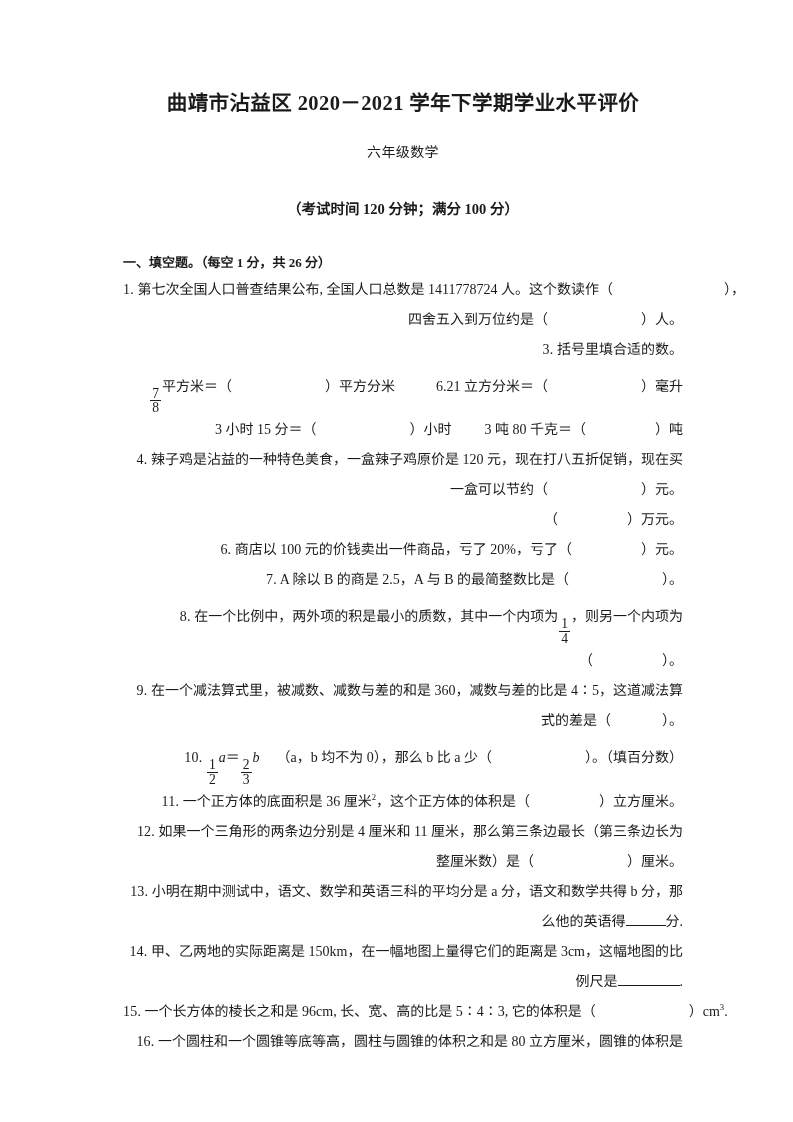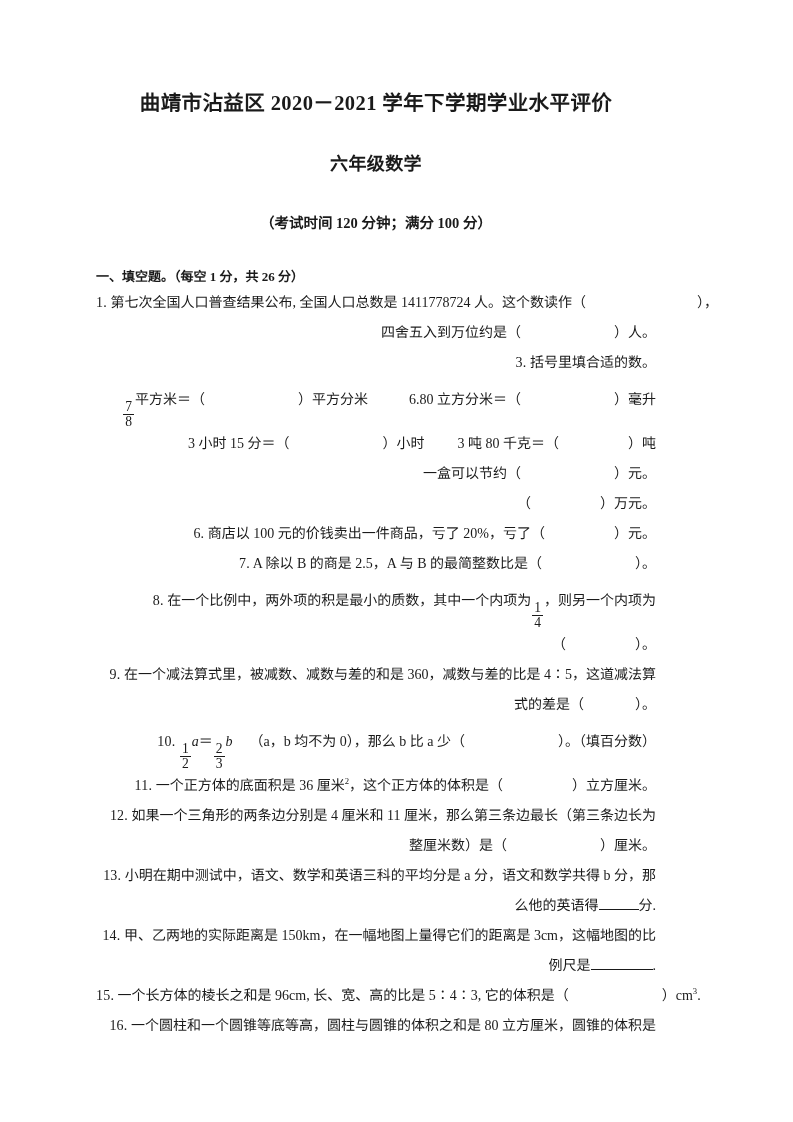--- a/index.html
+++ b/index.html
@@ -17,42 +17,42 @@
   }
   .page {
     position: relative;
     width: 793px;
     height: 1122px;
     box-sizing: border-box;
     padding: 0;
   }
   .content {
     position: absolute;
-    left: 96px;
+    left: 123px;
     top: 0;
     width: 560px;
   }
 
   
   .doc-title {
     text-align: center;
     font-size: 20.5px;
     font-weight: bold;
     letter-spacing: 0.4px;
     margin: 0;
     padding-top: 88px;
     line-height: 1.5;
     white-space: nowrap;
   }
   .doc-subtitle {
     text-align: center;
-    font-size: 18px;
-    font-weight: bold;
+    font-size: 14px;
+    font-weight: normal;
     letter-spacing: 0.4px;
-    margin: 15px;
+    margin: 7px;
     padding-top: 17px;
     line-height: 1.45;
   }
   .doc-meta {
     text-align: center;
     font-size: 14.5px;
     font-weight: bold;
     margin: 16px;
     padding-top: 20px;
     line-height: 1.45;
@@ -137,34 +137,38 @@
       <span>括号里填合适的数。</span>
     </p>
     <p class="q q-tall">
       <span class="frac">
           <span class="nu">7</span>
           <span class="de">8</span>
         </span><span>平方米＝（</span>
       <span class="blank-lg"></span>
       <span>）平方分米</span>
       <span class="sp-xwide"></span>
-      <span>6.80 立方分米＝（</span>
+      <span>6.21 立方分米＝（</span>
       <span class="blank-lg"></span>
       <span>）毫升</span>
     </p>
     <p class="q">
       <span>3 小时 15 分＝（</span>
       <span class="blank-lg"></span>
       <span>）小时</span>
       <span class="sp-wide"></span>
       <span>3 吨 80 千克＝（</span>
       <span class="blank-md"></span>
       <span>）吨</span>
     </p>
 
+    <p class="q">
+      <span class="num">4.</span>
+      <span>辣子鸡是沾益的一种特色美食，一盒辣子鸡原价是 120 元，现在打八五折促销，现在买</span>
+    </p>
     <p class="q">
       <span>一盒可以节约（</span>
       <span class="blank-lg"></span>
       <span>）元。</span>
     </p>
 
     <p class="q">
       <span>（</span>
       <span class="blank-md"></span>
       <span>）万元。</span>

